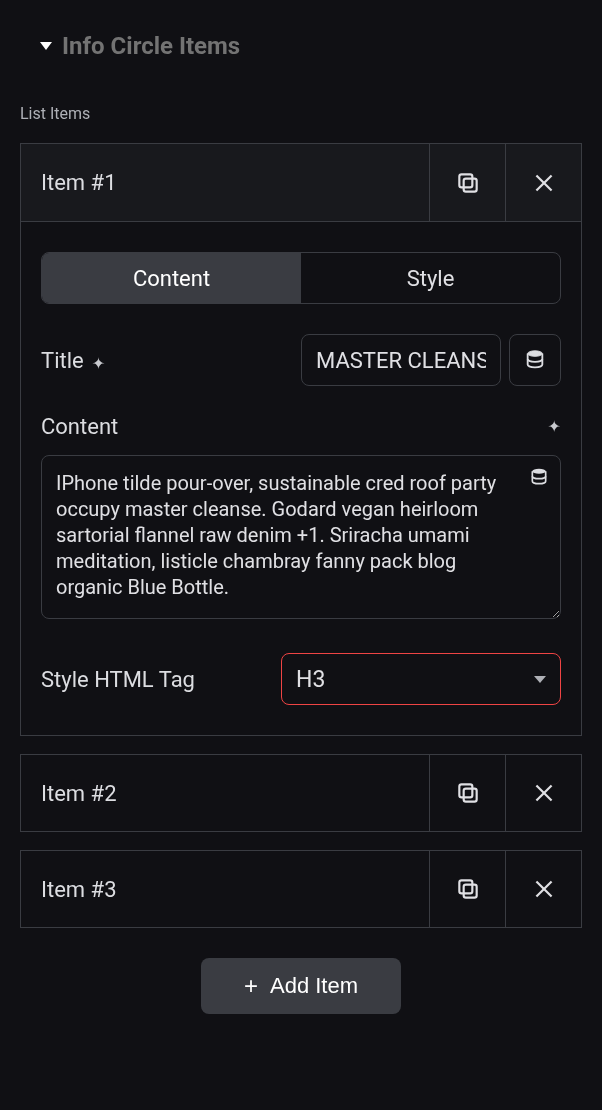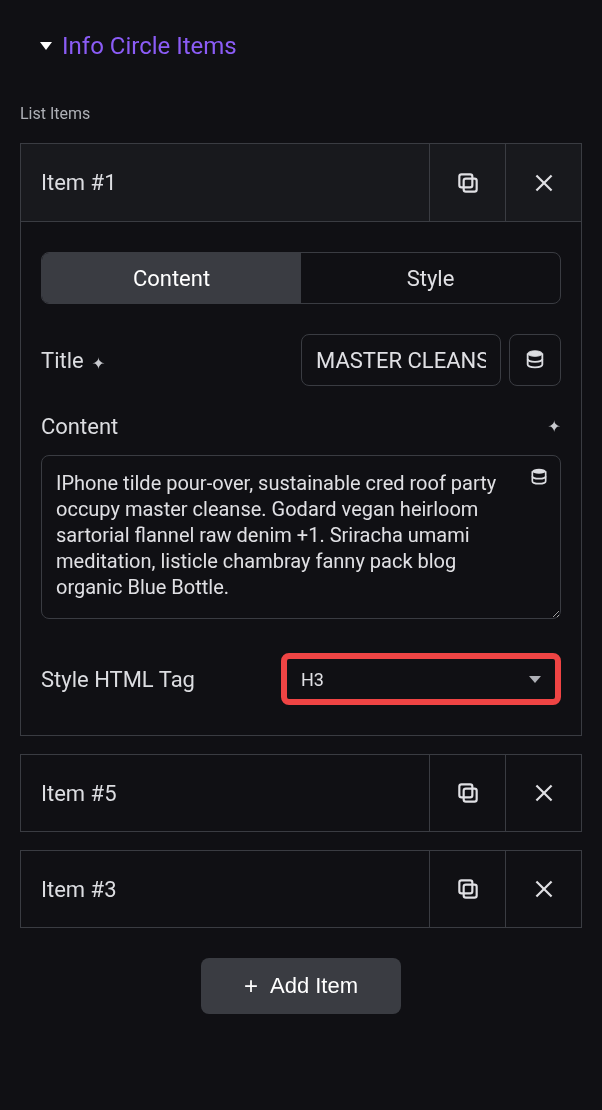--- a/index.html
+++ b/index.html
@@ -23,22 +23,22 @@
     }
     .section-header .caret {
       width: 0;
       height: 0;
       border-left: 6px solid transparent;
       border-right: 6px solid transparent;
       border-top: 8px solid #fff;
     }
     .section-header h2 {
       font-size: 24px;
-      font-weight: 400;
-      color: #8b5cf6;
+      font-weight: 700;
+      color: #737373;
     }
     .list-label {
       padding: 24px 0 18px 0;
       font-size: 16px;
       color: #aeb0b6;
     }
     .item-row {
       border: 1px solid #3a3c42;
       display: flex;
       align-items: stretch;
@@ -190,25 +190,25 @@
     .select-wrap {
       display: flex;
       align-items: center;
       gap: 10px;
       flex: 1;
       max-width: 280px;
     }
     .select {
       flex: 1;
       background: #101014;
-      border: 6px solid #ef4444;
+      border: 1px solid #ef4444;
       border-radius: 8px;
       height: 52px;
       padding: 0 14px;
-      font-size: 18px;
+      font-size: 23px;
       color: #e0e0e4;
       display: flex;
       align-items: center;
       justify-content: space-between;
       cursor: pointer;
     }
     .select .caret-down {
       width: 0;
       height: 0;
       border-left: 6px solid transparent;
@@ -309,21 +309,21 @@
       <div class="select">
         <span>H3</span>
         <div class="caret-down"></div>
       </div>
     </div>
   </div>
 
 </div>
 
 <div class="item-row">
-  <div class="item-label">Item #5</div>
+  <div class="item-label">Item #2</div>
   <div class="item-action">
     <svg viewBox="0 0 24 24">
         <rect x="8" y="8" width="12" height="12" rx="2"></rect>
         <rect x="4" y="4" width="12" height="12" rx="2"></rect>
       </svg>
   </div>
   <div class="item-action">
     <svg viewBox="0 0 24 24">
         <line x1="5" y1="5" x2="19" y2="19"></line>
         <line x1="19" y1="5" x2="5" y2="19"></line>

